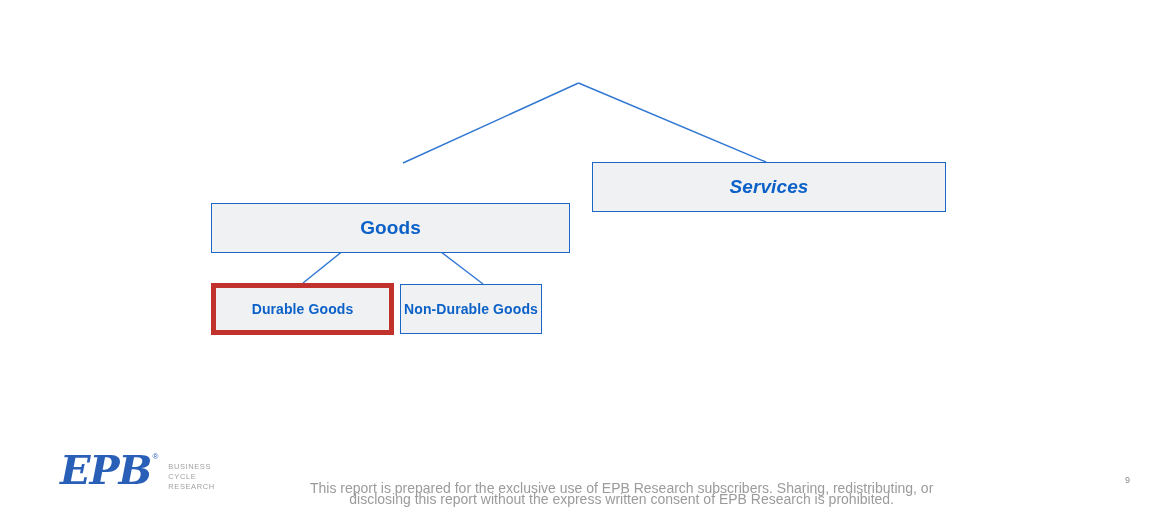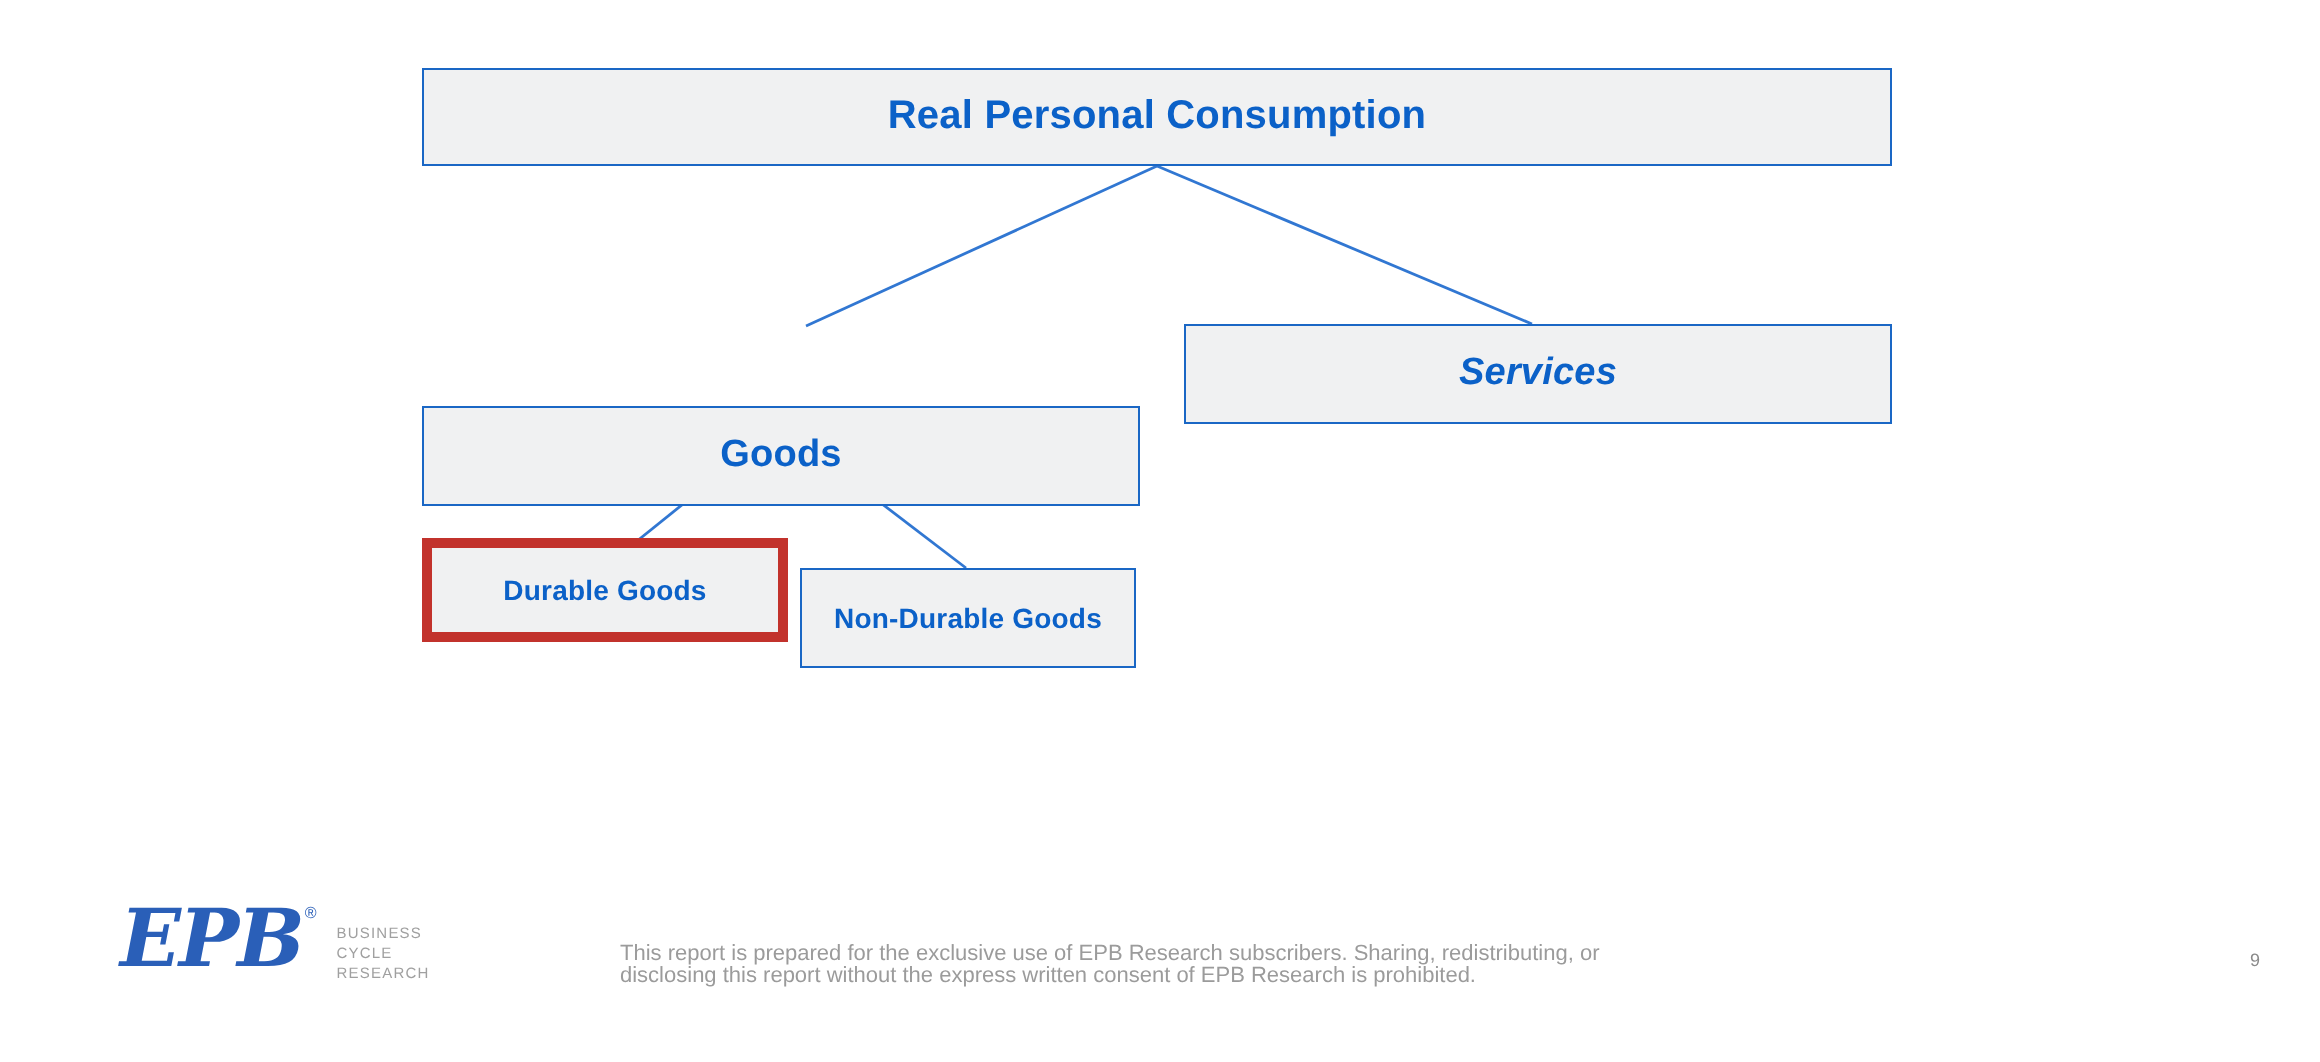--- a/index.html
+++ b/index.html
@@ -50,27 +50,27 @@
     left:211px;top:163px;width:359px;height:50px;
     font-size:19px;
     margin-top:40px;
   }
   .node-services{
     left:592px;top:162px;width:354px;height:50px;
     font-size:19px;
     font-style:italic;
   }
   .node-durable{
-    left:211px;top:269px;width:183px;height:52px;
+    left:211px;top:283px;width:183px;height:52px;
     font-size:14px;
     border:5px solid var(--red);
     justify-content:center;
   }
   .node-nondurable{
-    left:400px;top:284px;width:168px;height:50px;
+    left:400px;top:284px;width:142px;height:50px;
     font-size:14px;
   }
   .footer{
     position:absolute;
     left:0;top:445px;
     width:1160px;height:60px;padding-left:21px;
   }
   .logo{
     position:absolute;
     left:60px;top:5px;
@@ -96,24 +96,25 @@
     margin-left:10px;
     margin-top:12px;
     font-size:7.5px;
     line-height:10px;
     letter-spacing:0.6px;
     color:var(--gray-light);
     text-transform:uppercase;
   }
   .disclaimer{
     position:absolute;
-    left:310px;top:27px;
-    font-size:11px;
+    left:310px;top:38px;
+    font-size:14px;
     line-height:11px;
     color:var(--gray-mid);
+    text-align:center;
   }
   .credit{
     position:absolute;
     left:772px;top:31px;
     font-size:9px;
     color:var(--gray-credit);
     letter-spacing:0.1px;
     white-space:nowrap;
   }
   .page-number{
@@ -128,23 +129,20 @@
 
 <div class="canvas">
 
   <svg class="connectors" viewBox="0 0 1160 531" xmlns="http://www.w3.org/2000/svg">
     <line x1="578.5" y1="83" x2="403" y2="163" stroke="#3177d2" stroke-width="1.4"></line>
     <line x1="578.5" y1="83" x2="766" y2="162" stroke="#3177d2" stroke-width="1.4"></line>
     <line x1="390" y1="213" x2="303" y2="283" stroke="#3177d2" stroke-width="1.4"></line>
     <line x1="390" y1="213" x2="483" y2="284" stroke="#3177d2" stroke-width="1.4"></line>
   </svg>
 
-  <div class="node node-root">
-    <span>Real Personal Consumption</span>
-  </div>
 
   <div class="node node-goods">
     <span>Goods</span>
   </div>
 
   <div class="node node-services">
     <span>Services</span>
   </div>
 
   <div class="node node-durable">

